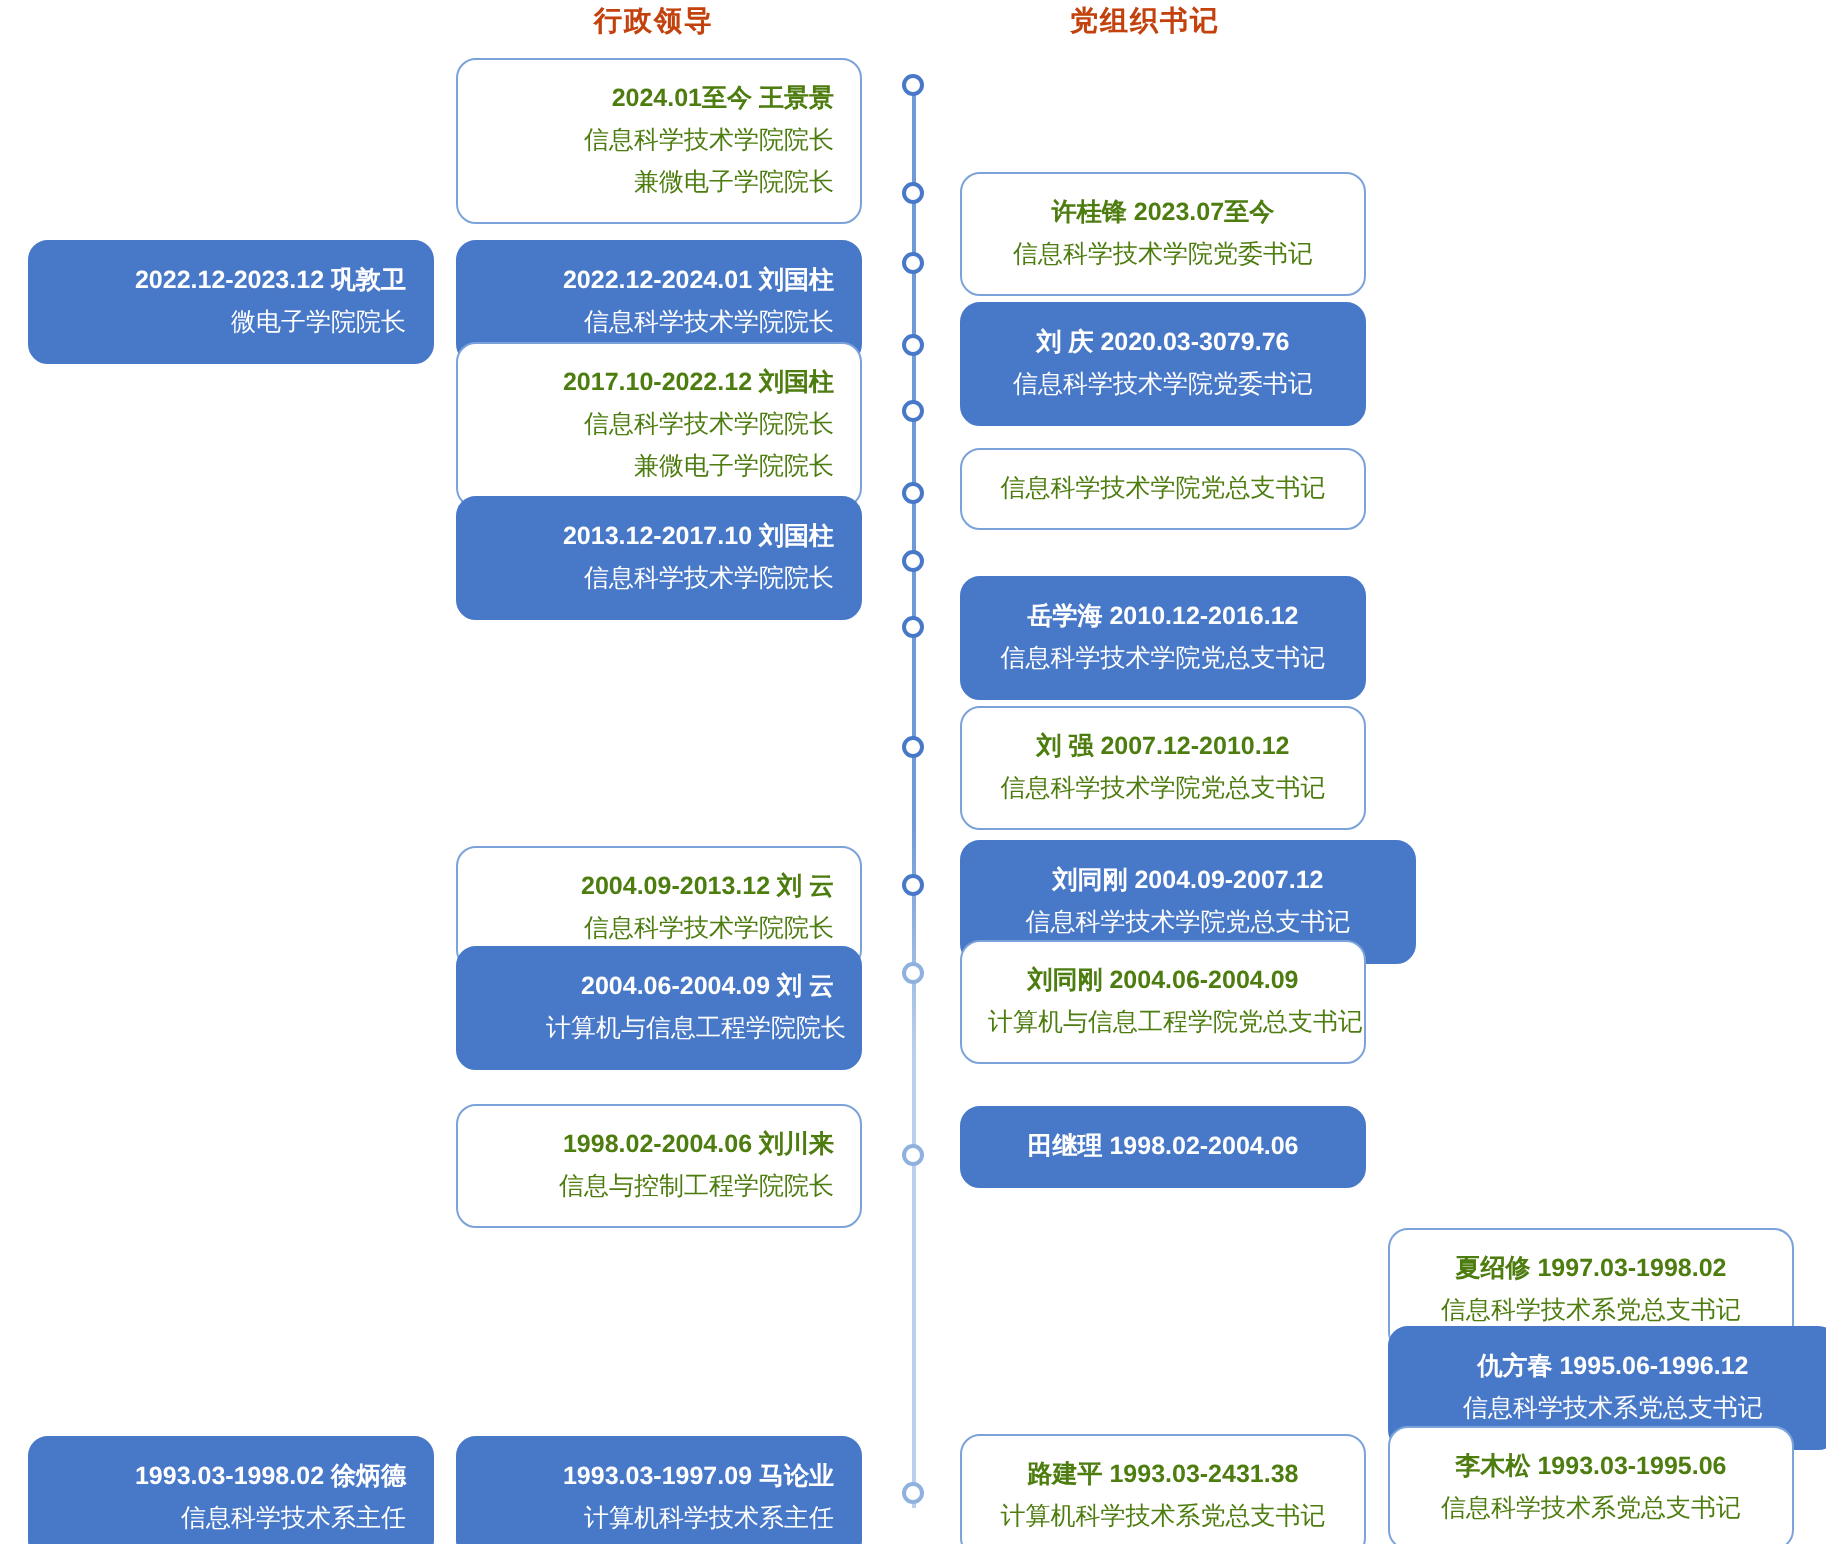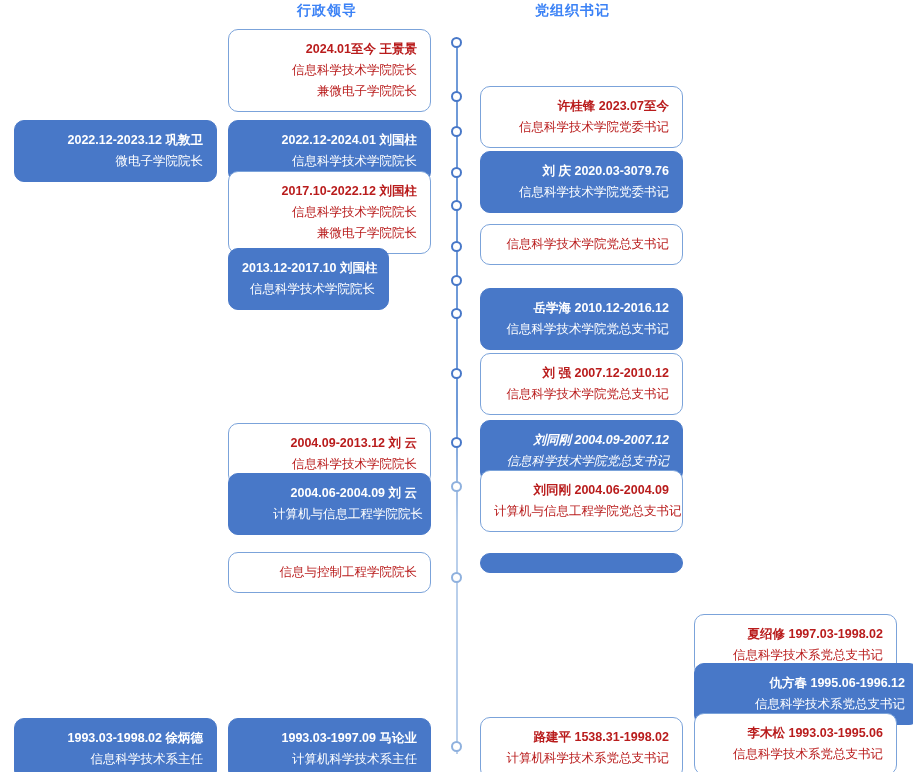--- a/index.html
+++ b/index.html
@@ -13,21 +13,21 @@
     font-family: "Liberation Sans", "DejaVu Sans", sans-serif;
     overflow: hidden;
   }
   #stage { position: absolute; inset: 0; }
 
   
   .col-header {
     position: absolute;
     font-size: 14px;
     font-weight: bold;
-    color: #3b82f6;
+    color: #c2410c;
     letter-spacing: 1px;
     white-space: nowrap;
   }
 
   
   .spine {
     position: absolute;
     left: 456px;
     top: 38px;
     width: 2px;
@@ -51,31 +51,31 @@
     position: absolute;
     border-radius: 10px;
     padding: 9px 13px 9px 13px;
     font-size: 12.5px;
     line-height: 21px;
     z-index: 2;
   }
   .card.light {
     background: #ffffff;
     border: 1px solid #7ba3da;
-    color: #b91c1c;
+    color: #4d7c0f;
   }
   .card.solid {
     background: #4878c8;
     border: 1px solid #4878c8;
     color: #ffffff;
   }
   .card .line { white-space: nowrap; display: block; }
   .card .line.hl { font-weight: bold; }
   .card.align-right { text-align: right; }
-  .card.align-left  { text-align: right; }
+  .card.align-left  { text-align: center; }
 </style>
 </head>
 <body>
 
 <div id="stage">
 
   <div id="headers-layer">
       <div class="col-header" style="left: 297px; top: 2px;">行政领导</div>
       <div class="col-header" style="left: 535px; top: 2px;">党组织书记</div>
     </div>
@@ -109,33 +109,34 @@
       </div>
       <div class="card solid align-right" style="left: 228px; top: 120px; width: 203px;">
         <span class="line hl">2022.12-2024.01   刘国柱</span>
         <span class="line">信息科学技术学院院长</span>
       </div>
       <div class="card light align-right" style="left: 228px; top: 171px; width: 203px;">
         <span class="line hl">2017.10-2022.12    刘国柱</span>
         <span class="line">信息科学技术学院院长</span>
         <span class="line">兼微电子学院院长</span>
       </div>
-      <div class="card solid align-right" style="left: 228px; top: 248px; width: 161px;">
+      <div class="card solid align-right" style="left: 228px; top: 248px; width: 203px;">
         <span class="line hl">2013.12-2017.10     刘国柱</span>
         <span class="line">信息科学技术学院院长</span>
       </div>
       <div class="card light align-right" style="left: 228px; top: 423px; width: 203px;">
         <span class="line hl">2004.09-2013.12    刘 云</span>
         <span class="line">信息科学技术学院院长</span>
       </div>
       <div class="card solid align-right" style="left: 228px; top: 473px; width: 203px; padding-left: 44px;">
         <span class="line hl">2004.06-2004.09     刘 云</span>
         <span class="line">计算机与信息工程学院院长</span>
       </div>
       <div class="card light align-right" style="left: 228px; top: 552px; width: 203px;">
+        <span class="line hl">1998.02-2004.06    刘川来</span>
         <span class="line">信息与控制工程学院院长</span>
       </div>
       <div class="card solid align-right" style="left: 14px; top: 718px; width: 203px;">
         <span class="line hl">1993.03-1998.02    徐炳德</span>
         <span class="line">信息科学技术系主任</span>
       </div>
       <div class="card solid align-right" style="left: 228px; top: 718px; width: 203px;">
         <span class="line hl">1993.03-1997.09     马论业</span>
         <span class="line">计算机科学技术系主任</span>
       </div>
@@ -151,32 +152,33 @@
         <span class="line">信息科学技术学院党总支书记</span>
       </div>
       <div class="card solid align-left" style="left: 480px; top: 288px; width: 203px;">
         <span class="line hl">岳学海    2010.12-2016.12</span>
         <span class="line">信息科学技术学院党总支书记</span>
       </div>
       <div class="card light align-left" style="left: 480px; top: 353px; width: 203px;">
         <span class="line hl">刘 强    2007.12-2010.12</span>
         <span class="line">信息科学技术学院党总支书记</span>
       </div>
-      <div class="card solid align-left" style="left: 480px; top: 420px; width: 203px; font-style: italic;">
+      <div class="card solid align-left" style="left: 480px; top: 420px; width: 228px;">
         <span class="line hl">刘同刚    2004.09-2007.12</span>
         <span class="line">信息科学技术学院党总支书记</span>
       </div>
       <div class="card light align-left" style="left: 480px; top: 470px; width: 203px;">
         <span class="line hl">刘同刚    2004.06-2004.09</span>
         <span class="line">计算机与信息工程学院党总支书记</span>
       </div>
       <div class="card solid align-left" style="left: 480px; top: 553px; width: 203px;">
+        <span class="line hl">田继理    1998.02-2004.06</span>
       </div>
       <div class="card light align-left" style="left: 480px; top: 717px; width: 203px;">
-        <span class="line hl">路建平   1538.31-1998.02</span>
+        <span class="line hl">路建平   1993.03-2431.38</span>
         <span class="line">计算机科学技术系党总支书记</span>
       </div>
       <div class="card light align-left" style="left: 694px; top: 614px; width: 203px;">
         <span class="line hl">夏绍修    1997.03-1998.02</span>
         <span class="line">信息科学技术系党总支书记</span>
       </div>
       <div class="card solid align-left" style="left: 694px; top: 663px; width: 225px;">
         <span class="line hl">仇方春    1995.06-1996.12</span>
         <span class="line">信息科学技术系党总支书记</span>
       </div>

